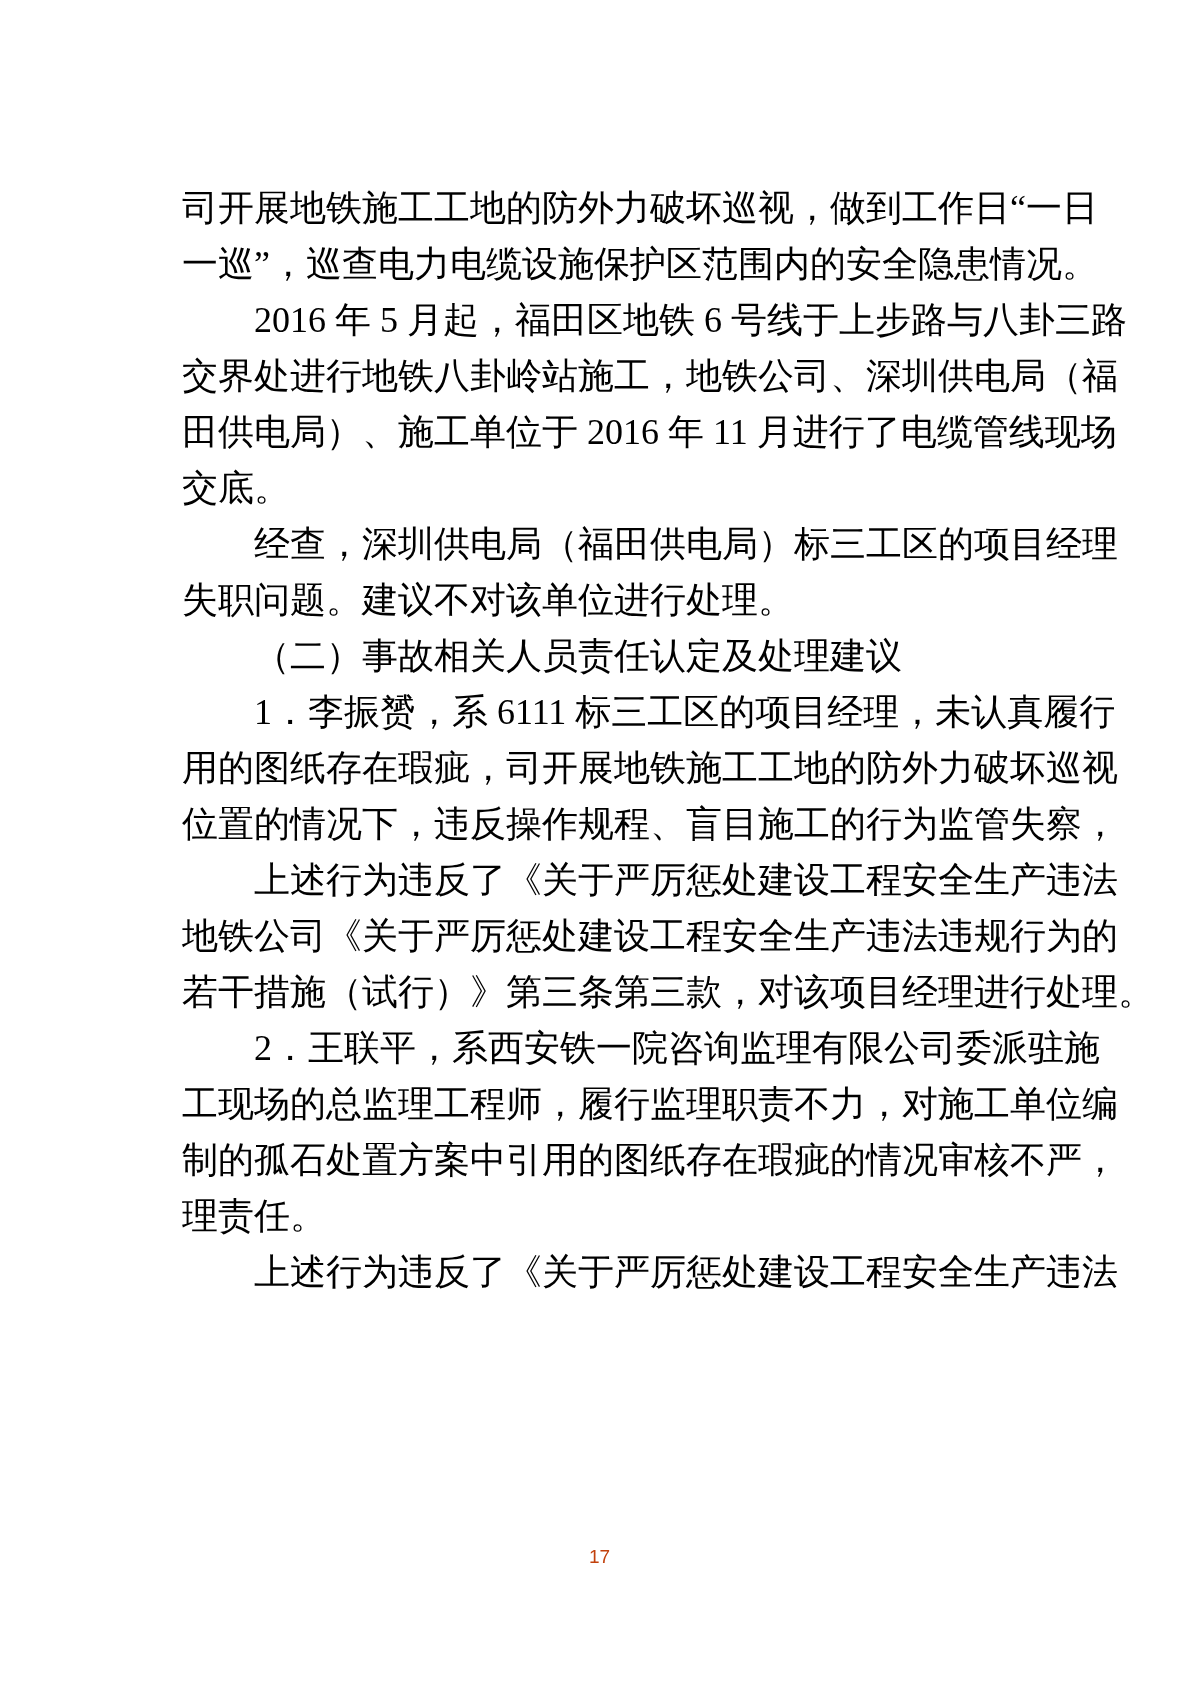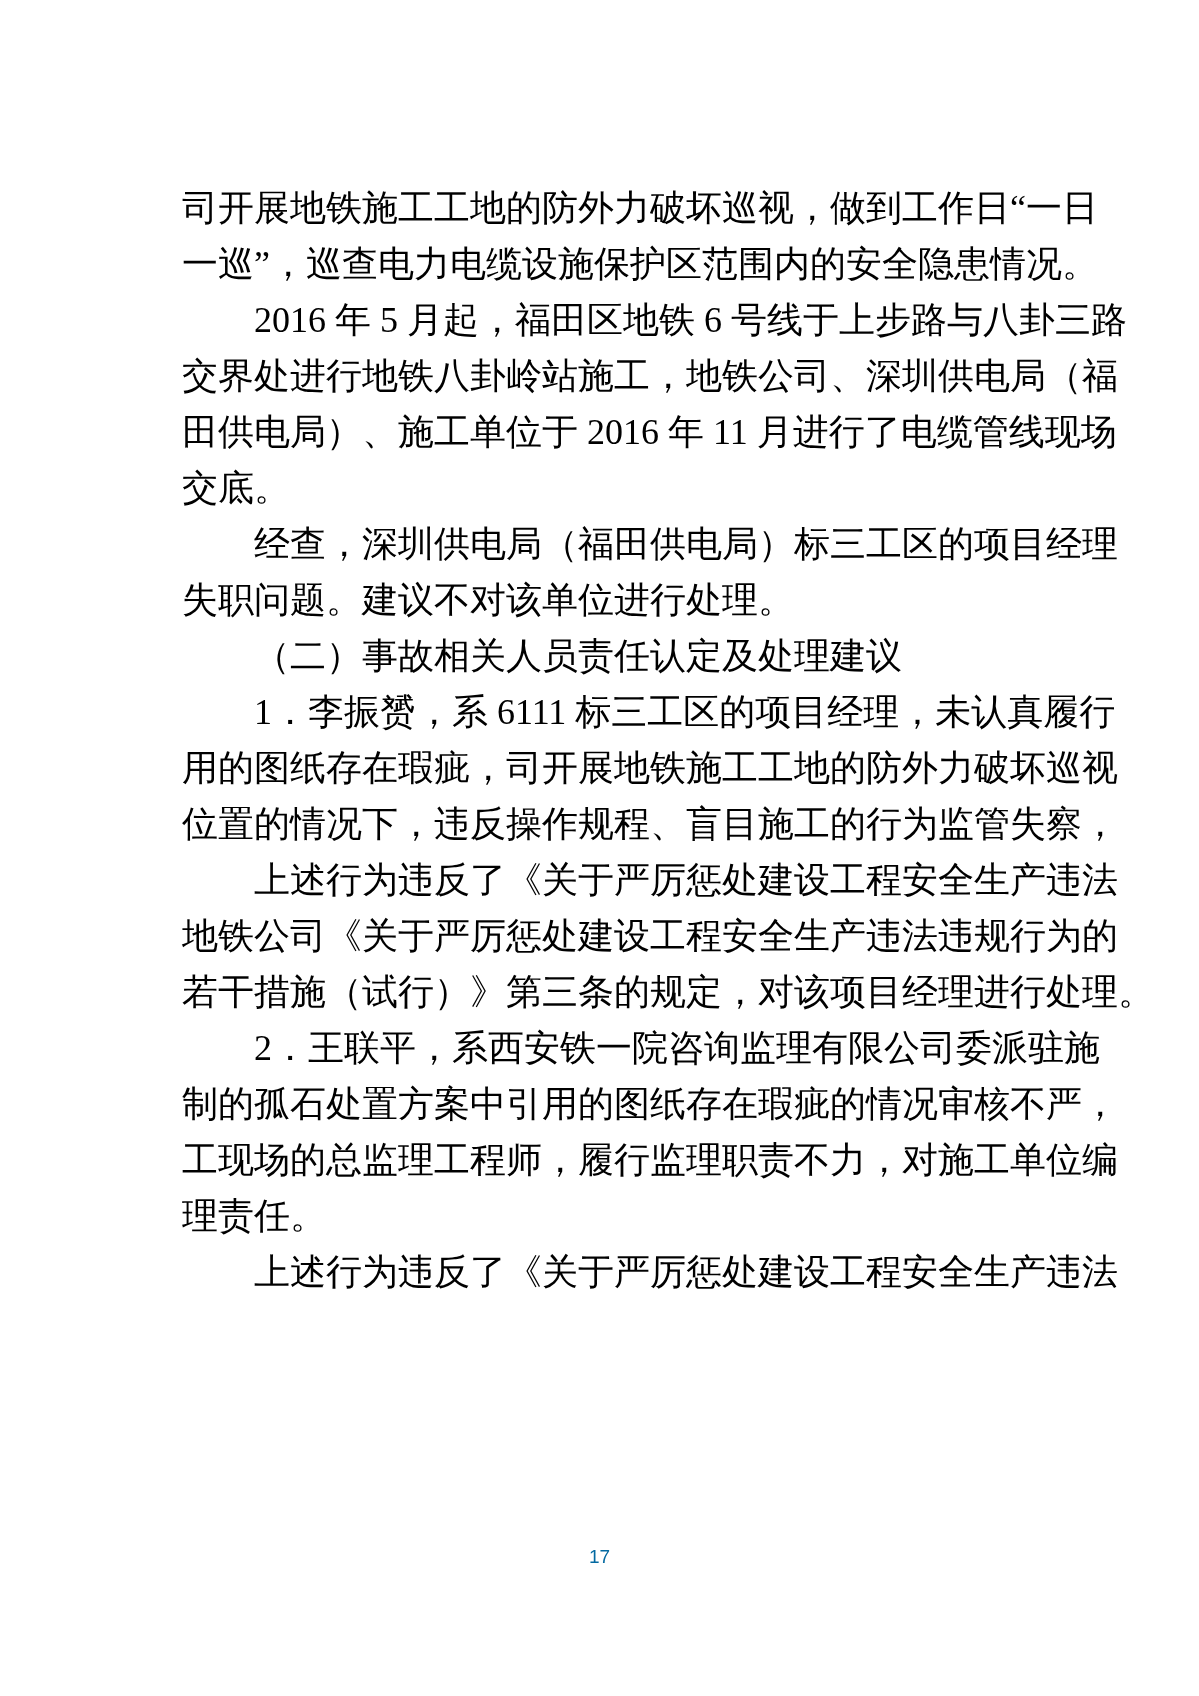--- a/index.html
+++ b/index.html
@@ -36,21 +36,21 @@
   }
   .page-number {
     position: absolute;
     top: 1545px;
     left: 0;
     width: 100%;
     text-align: center;
     font-family: "Liberation Sans", "DejaVu Sans", sans-serif;
     font-size: 19px;
     line-height: 24px;
-    color: #0369a1;
+    color: #c2410c;
   }
 </style>
 </head>
 <body>
 
 <div class="page">
   <div class="text-block">
     <div class="line">司开展地铁施工工地的防外力破坏巡视，做到工作日“一日</div>
     <div class="line">一巡”，巡查电力电缆设施保护区范围内的安全隐患情况。</div>
     <div class="line indent">2016 年 5 月起，福田区地铁 6 号线于上步路与八卦三路</div>
@@ -58,21 +58,21 @@
     <div class="line">田供电局）、施工单位于 2016 年 11 月进行了电缆管线现场</div>
     <div class="line">交底。</div>
     <div class="line indent">经查，深圳供电局（福田供电局）标三工区的项目经理</div>
     <div class="line">失职问题。建议不对该单位进行处理。</div>
     <div class="line indent">（二）事故相关人员责任认定及处理建议</div>
     <div class="line indent">1．李振赟，系 6111 标三工区的项目经理，未认真履行</div>
     <div class="line">用的图纸存在瑕疵，司开展地铁施工工地的防外力破坏巡视</div>
     <div class="line">位置的情况下，违反操作规程、盲目施工的行为监管失察，</div>
     <div class="line indent">上述行为违反了《关于严厉惩处建设工程安全生产违法</div>
     <div class="line">地铁公司《关于严厉惩处建设工程安全生产违法违规行为的</div>
-    <div class="line">若干措施（试行）》第三条的规定，对该项目经理进行处理。</div>
+    <div class="line">若干措施（试行）》第三条第三款，对该项目经理进行处理。</div>
     <div class="line indent">2．王联平，系西安铁一院咨询监理有限公司委派驻施</div>
+    <div class="line">工现场的总监理工程师，履行监理职责不力，对施工单位编</div>
     <div class="line">制的孤石处置方案中引用的图纸存在瑕疵的情况审核不严，</div>
-    <div class="line">工现场的总监理工程师，履行监理职责不力，对施工单位编</div>
     <div class="line">理责任。</div>
     <div class="line indent">上述行为违反了《关于严厉惩处建设工程安全生产违法</div>
   </div>
   <div class="page-number">17</div>
 </div>
 
 </body></html>

